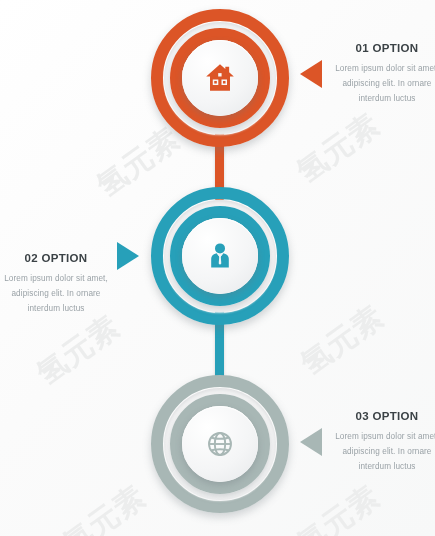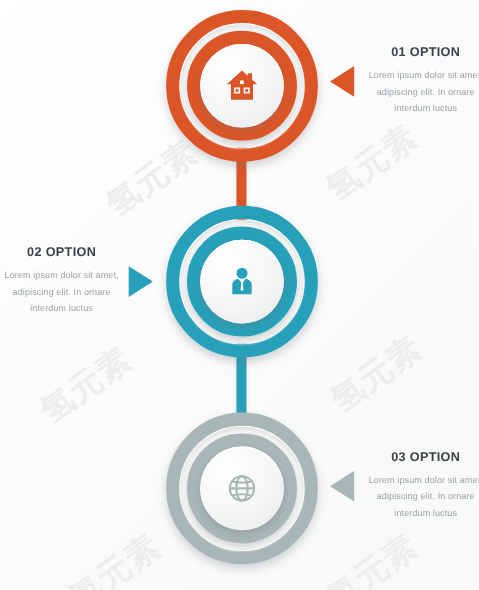--- a/index.html
+++ b/index.html
@@ -114,21 +114,21 @@
     line-height: 1.2;
   }
   .t-body {
     font-size: 8.2px;
     color: #9aa2a7;
     line-height: 1.85;
     margin: 0;
     letter-spacing: 0.1px;
   }
   .align-right { text-align: center; }
-  .align-left  { text-align: center; }
+  .align-left  { text-align: center; margin-top: 28px; }
 </style>
 </head>
 <body>
 
 <div id="stage">
 
   <div class="wm" style="left:92px;  top:142px;  font-size:30px;">氢元素</div>
   <div class="wm" style="left:292px; top:128px;  font-size:30px;">氢元素</div>
   <div class="wm" style="left:32px;  top:330px;  font-size:30px;">氢元素</div>
   <div class="wm" style="left:296px; top:320px;  font-size:30px;">氢元素</div>

